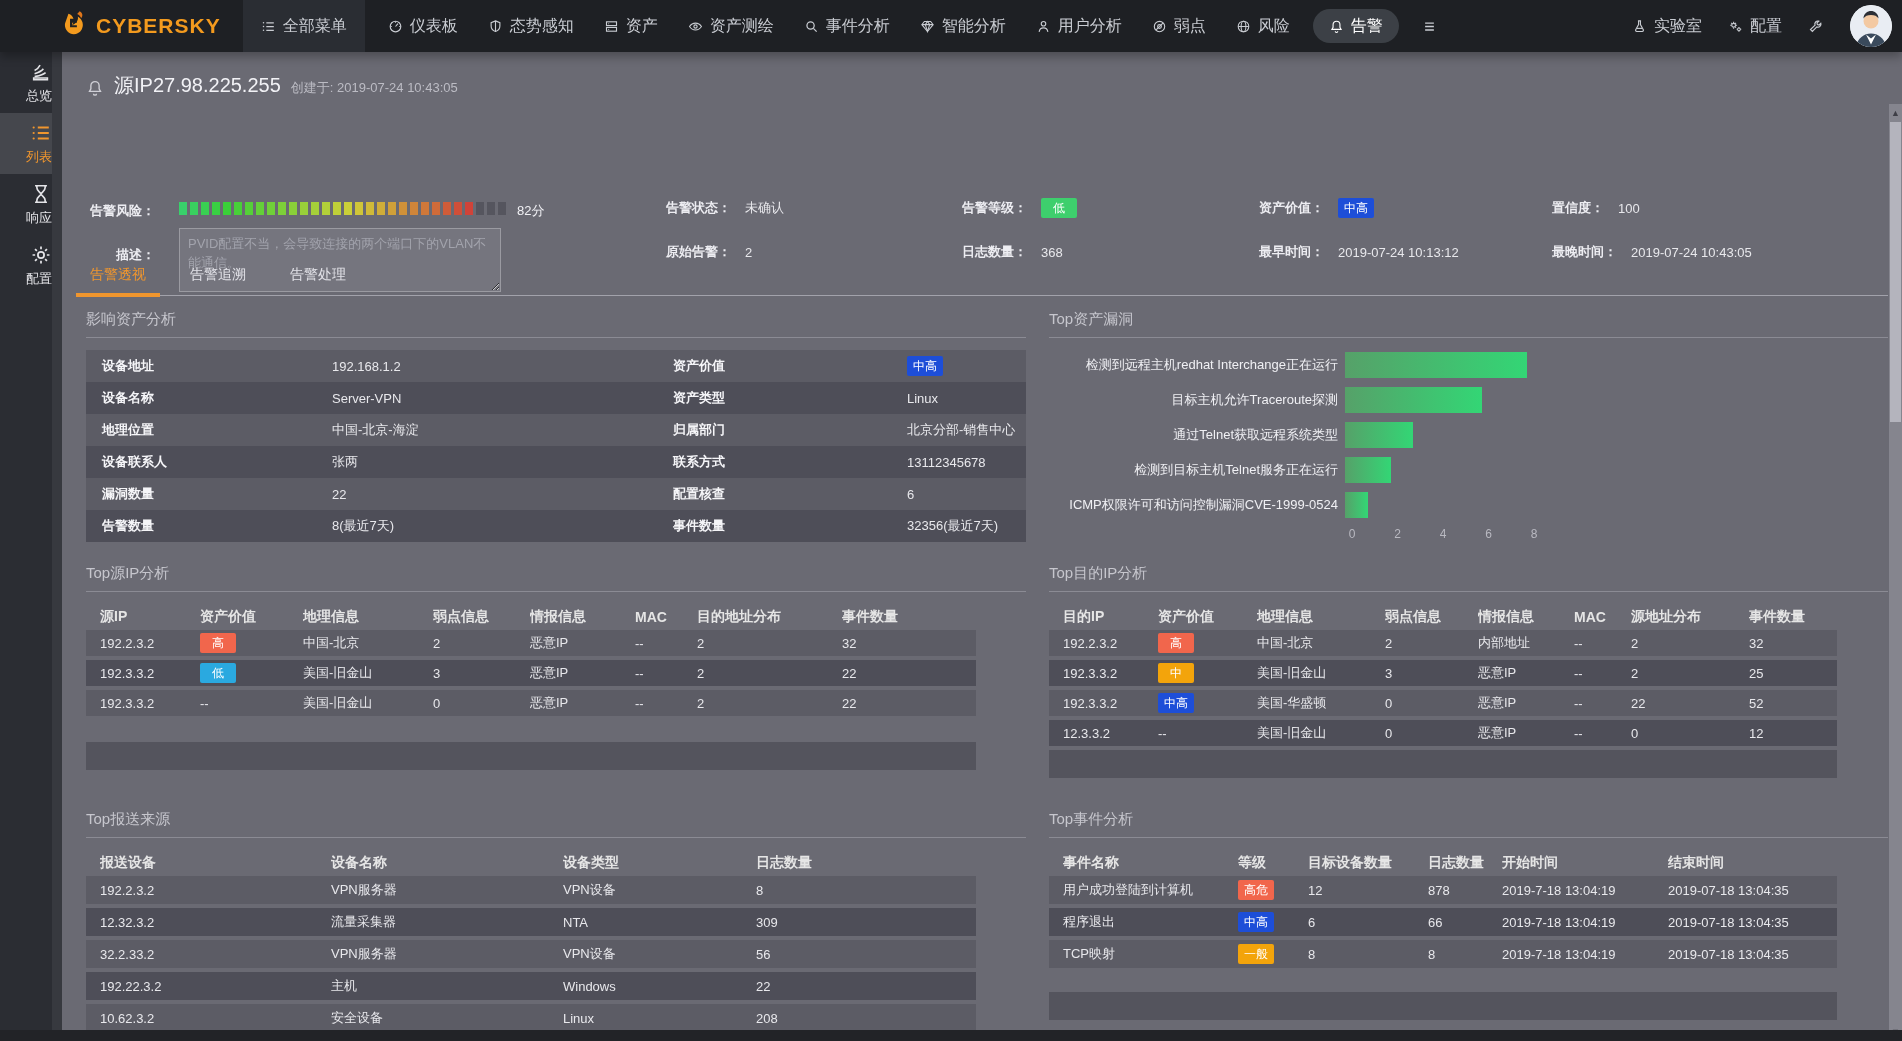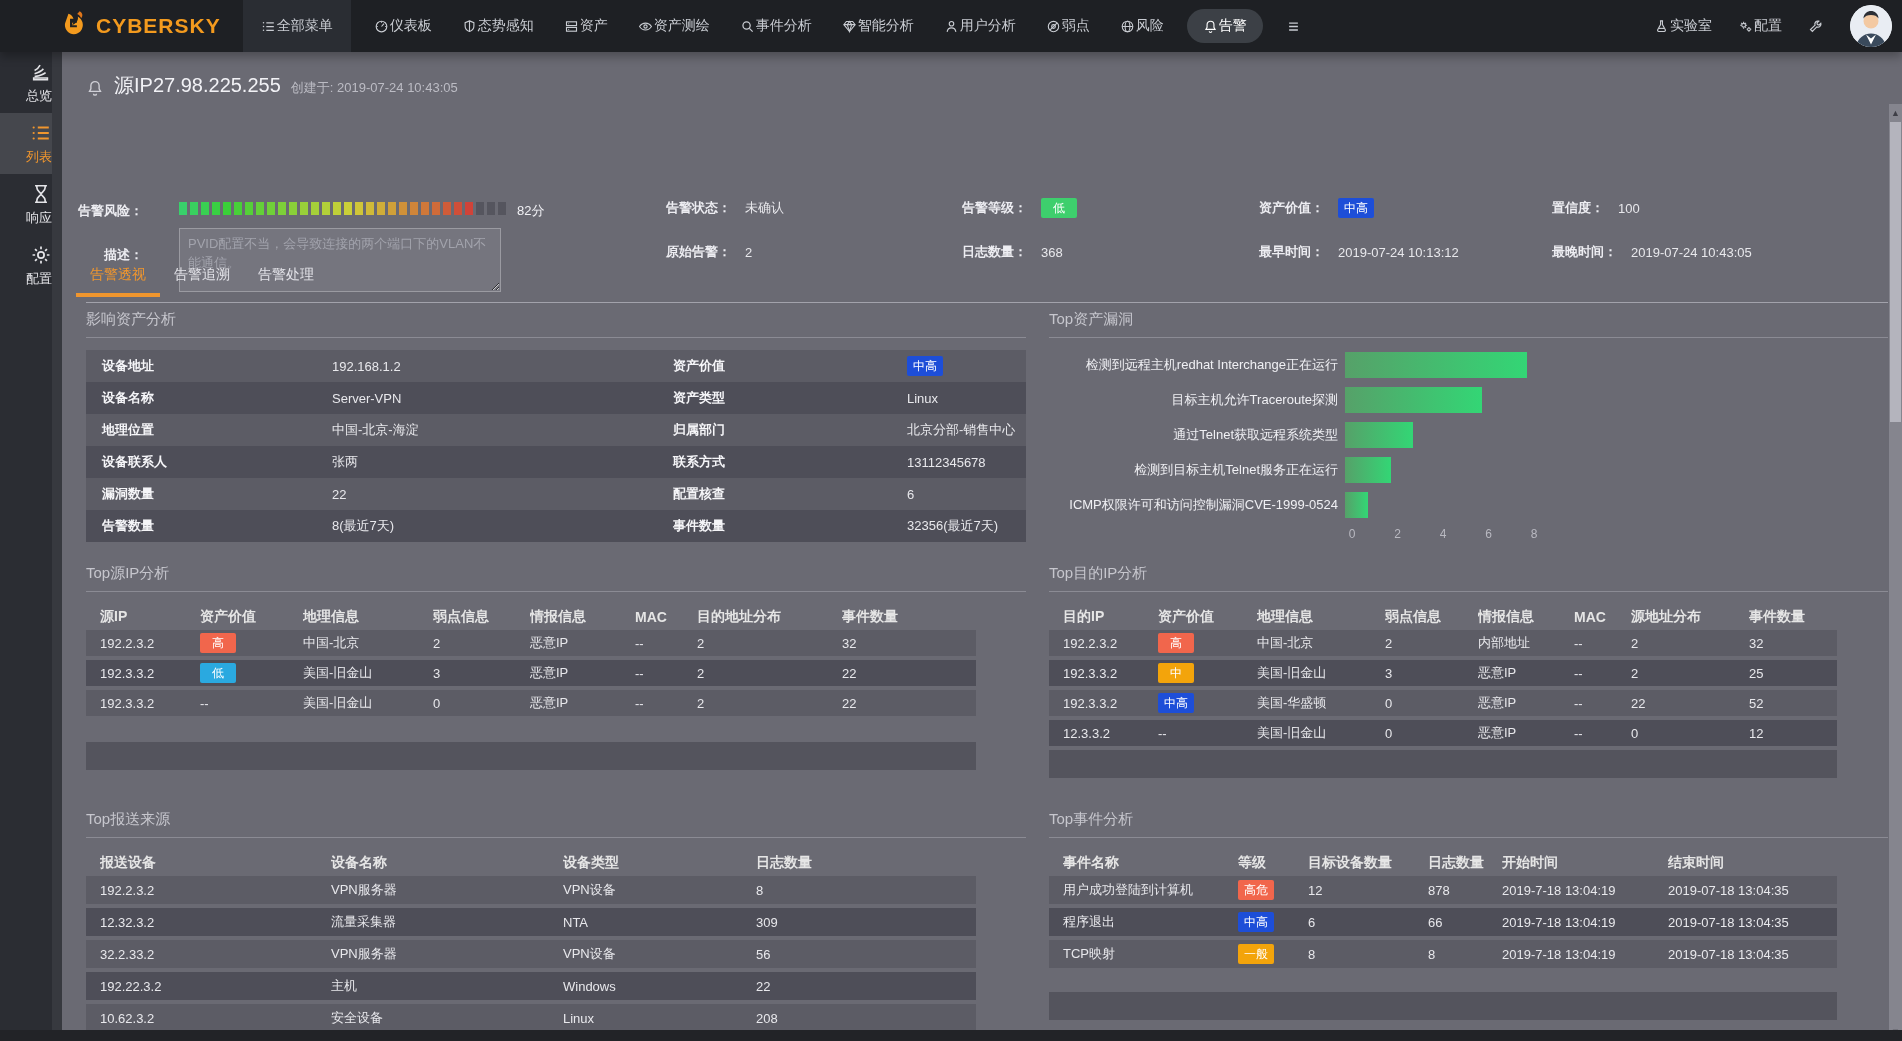--- a/index.html
+++ b/index.html
@@ -5,21 +5,21 @@
   html,body{margin:0;padding:0;width:1902px;height:1041px;overflow:hidden;
     font-family:"Liberation Sans","DejaVu Sans",sans-serif;background:#6a6a73;}
   *{box-sizing:border-box;}
 
   
   .navbar{position:absolute;left:0;top:0;width:1902px;height:52px;background:#1e2024;
     display:flex;align-items:center;z-index:30;box-shadow:0 5px 9px rgba(0,0,0,.28);}
   .brand{display:flex;align-items:center;gap:6px;padding:0 22px 0 60px;height:52px;cursor:pointer;}
   .brand-text{color:#f39a1e;font-size:21px;font-weight:bold;letter-spacing:1px;}
   .nav-items{display:flex;align-items:center;height:52px;}
-  .nav-item{display:flex;align-items:center;gap:1px;color:#c9ccd2;font-size:14px;
+  .nav-item{display:flex;align-items:center;gap:7px;color:#c9ccd2;font-size:16px;
     padding:0 15px;height:52px;cursor:pointer;white-space:nowrap;}
   .nav-item .ic svg{width:15px;height:15px;display:block;}
   .nav-item.boxed{background:#2a2d33;padding:0 18px;margin-right:8px;}
   .nav-item.active{height:34px;background:#3c4046;border-radius:17px;padding:0 16px;color:#fff;margin:0 8px;}
   .nav-right{margin-left:auto;display:flex;align-items:center;height:52px;padding-right:10px;}
   .nav-right .nav-item{padding:0 13px;}
   .avatar{width:42px;height:42px;border-radius:50%;overflow:hidden;margin-left:14px;cursor:pointer;
     background:#e8ecf2;flex:0 0 auto;}
   .avatar svg{width:42px;height:42px;display:block;}
 
@@ -36,35 +36,35 @@
   
   .content{position:absolute;left:62px;top:52px;right:0;bottom:0;background:#6a6a73;}
   .page-header{position:absolute;left:24px;top:20px;display:flex;align-items:baseline;gap:10px;}
   .page-header .ic svg{width:18px;height:18px;display:block;position:relative;top:2px;}
   .page-title{color:#f2f2f6;font-size:20px;font-weight:normal;margin:0;}
   .page-created{color:#bcbcc4;font-size:13px;}
   .hdr-bell{color:#cfcfd6;align-self:center;}
 
   
   .summary{position:absolute;left:0;top:58px;right:0;height:190px;}
-  .s-label{position:absolute;left:0;width:81px;text-align:right;color:#ededf2;font-size:13px;font-weight:bold;}
+  .s-label{position:absolute;left:12px;width:81px;text-align:right;color:#ededf2;font-size:13px;font-weight:bold;}
   .riskbar{position:absolute;left:117px;top:92px;display:flex;gap:3px;}
   .riskbar .seg{width:8px;height:13px;display:inline-block;}
   .riskbar .seg.off{background:#55555e;}
   .risk-score{position:absolute;left:455px;top:92px;color:#f0f0f4;font-size:13px;}
   .f-cell{position:absolute;display:flex;align-items:center;gap:14px;height:24px;}
   .f-cell .fl{color:#ededf2;font-size:13px;font-weight:bold;white-space:nowrap;}
   .f-cell .fv{color:#e8e8ec;font-size:13px;white-space:nowrap;}
   .desc-box{position:absolute;left:117px;top:118px;width:322px;height:64px;background:#75757e;
     border:1px solid #9a9aa1;color:#a2a3ac;font-size:13px;padding:6px 8px;resize:both;
     font-family:"Liberation Sans","DejaVu Sans",sans-serif;line-height:1.45;}
 
   
-  .tabs{position:absolute;left:24px;right:14px;top:214px;display:flex;gap:20px;
-    border-bottom:1px solid #a2a2ab;padding-bottom:18px;}
+  .tabs{position:absolute;left:24px;right:14px;top:214px;display:flex;gap:36px;
+    border-bottom:1px solid #a2a2ab;padding-bottom:11px;}
   .tab{position:relative;font-size:14px;color:#e2e2e8;cursor:pointer;padding:0 4px;}
   .tab.active{color:#f0962e;}
   .tab.active::after{content:"";position:absolute;left:-10px;right:-10px;bottom:-13px;height:4px;background:#f0962e;}
 
   
   .main{position:absolute;left:24px;right:14px;top:254px;bottom:0;display:grid;
     grid-template-columns:940px 1fr;grid-template-rows:254px 246px 1fr;column-gap:23px;}
   .p-title{margin:4px 0 12px;padding-bottom:8px;border-bottom:1px solid #8b8b94;
     color:#c6c6cd;font-size:15px;font-weight:normal;}
 

